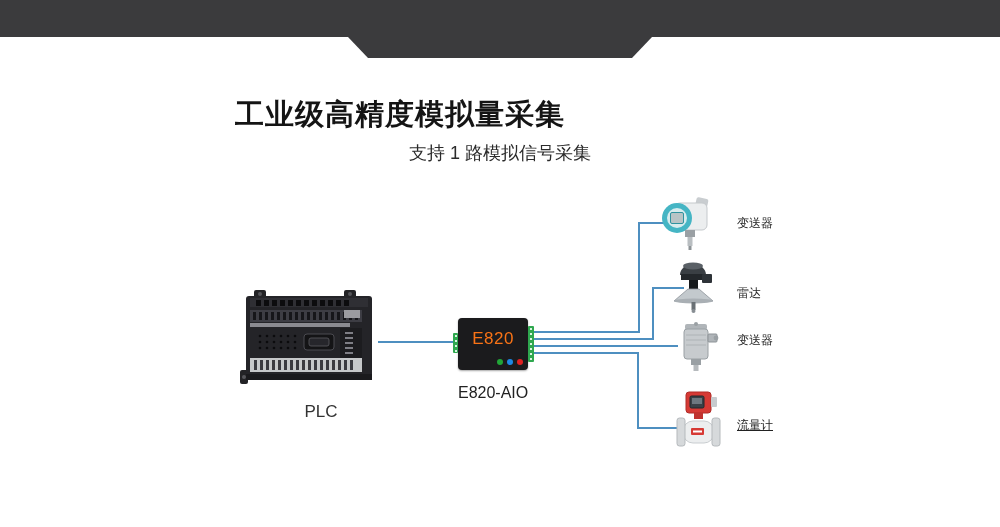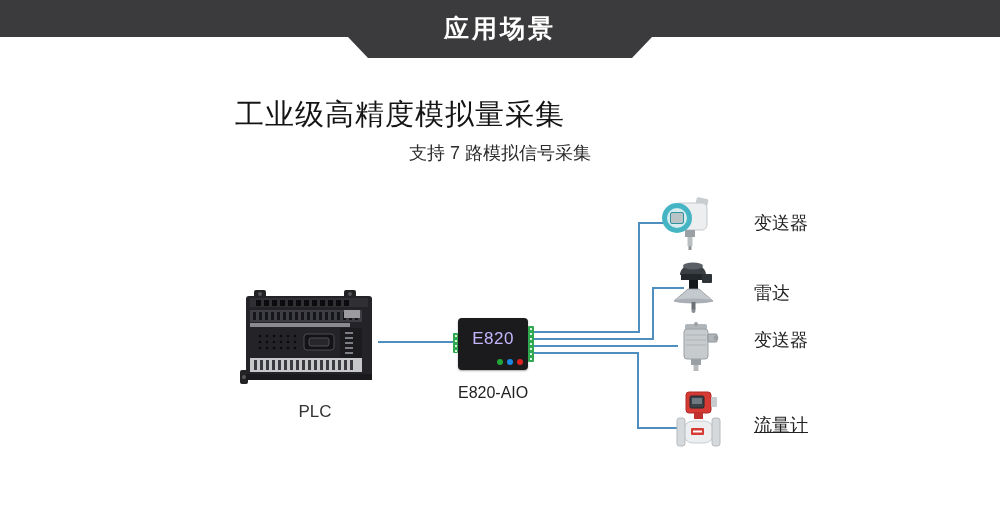--- a/index.html
+++ b/index.html
@@ -17,77 +17,76 @@
   }
   .banner-title {
     position:absolute; left:0; top:0; width:1000px; height:56px;
     display:flex; align-items:center; justify-content:center;
     color:#ffffff; font-size:25px; font-weight:bold; letter-spacing:3px;
   }
 
   
   .main-title {
     position:absolute; left:0; top:98px; width:800px; text-align:center;
-    font-size:29px; line-height:33px; font-weight:normal; color:#141414; letter-spacing:1px;
+    font-size:29px; line-height:33px; font-weight:bold; color:#141414; letter-spacing:1px;
   }
   .sub-title {
     position:absolute; left:0; top:143px; width:1000px; text-align:center;
     font-size:18px; line-height:21px; color:#2b2b2b;
   }
 
   
   .cline { position:absolute; background:#4e8fc0; }
 
   
   .plc-wrap { position:absolute; left:240px; top:290px; width:138px; height:100px; }
   .plc-label {
-    position:absolute; left:246px; top:402px; width:138px; text-align:center;
+    position:absolute; left:252px; top:402px; width:138px; text-align:center;
     font-size:17px; color:#333333;
   }
 
   
   .gateway {
     position:absolute; left:458px; top:318px; width:70px; height:52px;
     background:#1b1b1d; border-radius:4px;
     display:flex; align-items:center; justify-content:center;
     box-shadow:0 1px 2px rgba(0,0,0,.35);
   }
-  .gateway-name { color:#c4b5fd; font-size:17px; letter-spacing:.5px; padding-bottom:10px; }
+  .gateway-name { color:#f97316; font-size:17px; letter-spacing:.5px; padding-bottom:10px; }
   .terminal {
     position:absolute; background:#2fa84f; border-radius:1px;
     background-image:radial-gradient(circle at 50% 2px, #d9f5e2 1px, rgba(0,0,0,0) 1.4px);
     background-size:6px 5px; background-position:0 1px;
   }
   .terminal-left  { left:-5px; top:15px; width:5px; height:20px; }
   .terminal-right { right:-6px; top:8px; width:6px; height:36px; }
   .leds { position:absolute; right:5px; bottom:5px; display:flex; gap:4px; }
   .led { width:6px; height:6px; border-radius:50%; }
   .led-green { background:#21a637; }
   .led-blue  { background:#1e88e5; }
   .led-red   { background:#e02020; }
   .gateway-label {
     position:absolute; left:458px; top:384px; width:70px; text-align:center;
     font-size:16px; color:#222222; white-space:nowrap;
   }
 
   
   .sensor { position:absolute; }
-  .sensor-label { position:absolute; left:754px; font-size:18px; line-height:18px; color:#222222; }
+  .sensor-label { position:absolute; left:737px; font-size:12px; line-height:18px; color:#222222; }
 </style>
 </head>
 <body>
 
 <div class="page">
 
   <div class="banner-bar"></div>
   <div class="banner-tab"></div>
-  <div class="banner-title">应用场景</div>
 
   <div class="main-title">工业级高精度模拟量采集</div>
-  <div class="sub-title">支持 7 路模拟信号采集</div>
+  <div class="sub-title">支持 1 路模拟信号采集</div>
 
   <div class="plc-wrap">
     <svg width="138" height="100" viewBox="0 0 138 100">
 
       <rect x="14" y="0" width="12" height="10" rx="2" fill="#232326"></rect>
         <circle cx="20" cy="4" r="2" fill="#55555a"></circle>
       <rect x="104" y="0" width="12" height="10" rx="2" fill="#232326"></rect>
         <circle cx="110" cy="4" r="2" fill="#55555a"></circle>
       <rect x="0" y="80" width="8" height="14" rx="2" fill="#232326"></rect>
         <circle cx="4" cy="87" r="2" fill="#55555a"></circle>

